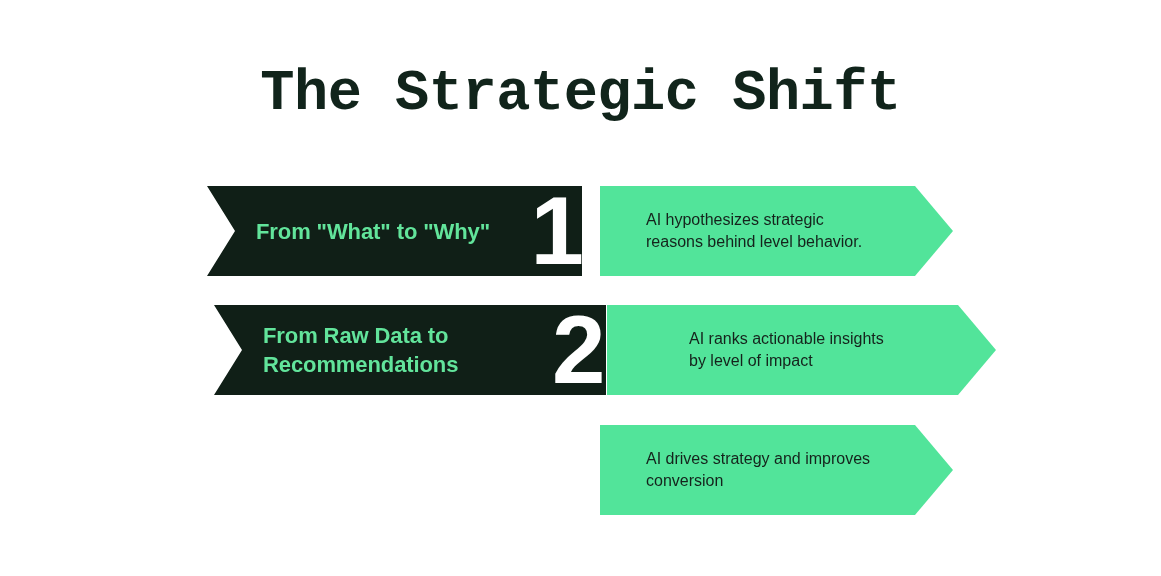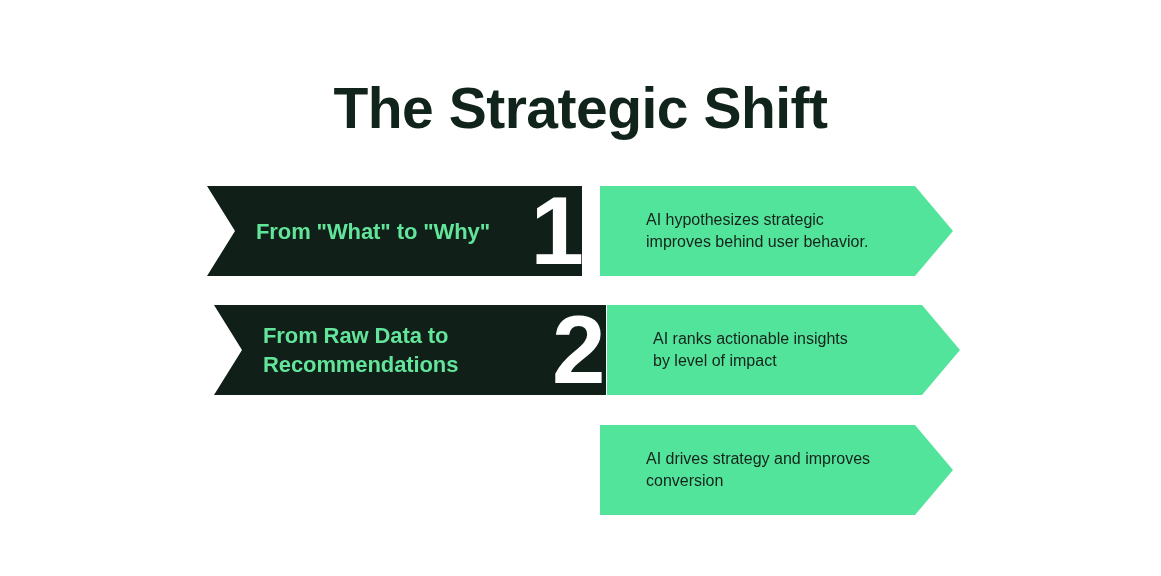--- a/index.html
+++ b/index.html
@@ -20,29 +20,30 @@
     position: relative;
     width: 1161px;
     height: 576px;
     background: #ffffff;
   }
 
   
   .page-title {
     position: absolute;
     left: 0;
-    top: 72px;
+    top: 58px;
     width: 1161px;
     text-align: center;
     font-size: 57px;
     line-height: 72px;
     font-weight: 700;
     letter-spacing: -0.5px;
     color: #11241b;
     white-space: nowrap;
+    font-family: Liberation Mono, monospace;
   }
 
   
   .row {
     position: absolute;
     left: 0;
     width: 1161px;
     height: 90px;
   }
   .row-1 { top: 186px; }
@@ -81,21 +82,21 @@
     position: absolute;
     top: 0;
     height: 90px;
     background: #52e49a;
     display: flex;
     align-items: center;
     -webkit-clip-path: polygon(0 0, calc(100% - 38px) 0, 100% 50%, calc(100% - 38px) 100%, 0 100%);
     clip-path: polygon(0 0, calc(100% - 38px) 0, 100% 50%, calc(100% - 38px) 100%, 0 100%);
   }
   .row-1 .panel { left: 600px; width: 353px; }
-  .row-2 .panel { left: 600px; width: 353px; }
+  .row-2 .panel { left: 600px; width: 353px; padding-left: 36px; }
   .row-3 .panel { left: 600px; width: 353px; }
 
   .panel-text {
     padding-left: 46px;
     padding-right: 20px;
     color: #15231c;
     font-size: 16px;
     line-height: 22px;
     font-weight: 400;
     white-space: pre-line;
@@ -145,21 +146,21 @@
 
   <div class="page-title">The Strategic Shift</div>
 
   <div class="row row-1">
     <div class="banner">
       <div class="banner-label">From "What" to "Why"</div>
     </div>
     <div class="step-number">1</div>
     <div class="panel">
       <div class="panel-text">AI hypothesizes strategic
-improves behind user behavior.</div>
+reasons behind level behavior.</div>
     </div>
   </div>
 
   <div class="row row-2">
     <div class="banner">
       <div class="banner-label">From Raw Data to
 Recommendations</div>
     </div>
     <div class="panel">
       <div class="panel-text">AI ranks actionable insights

